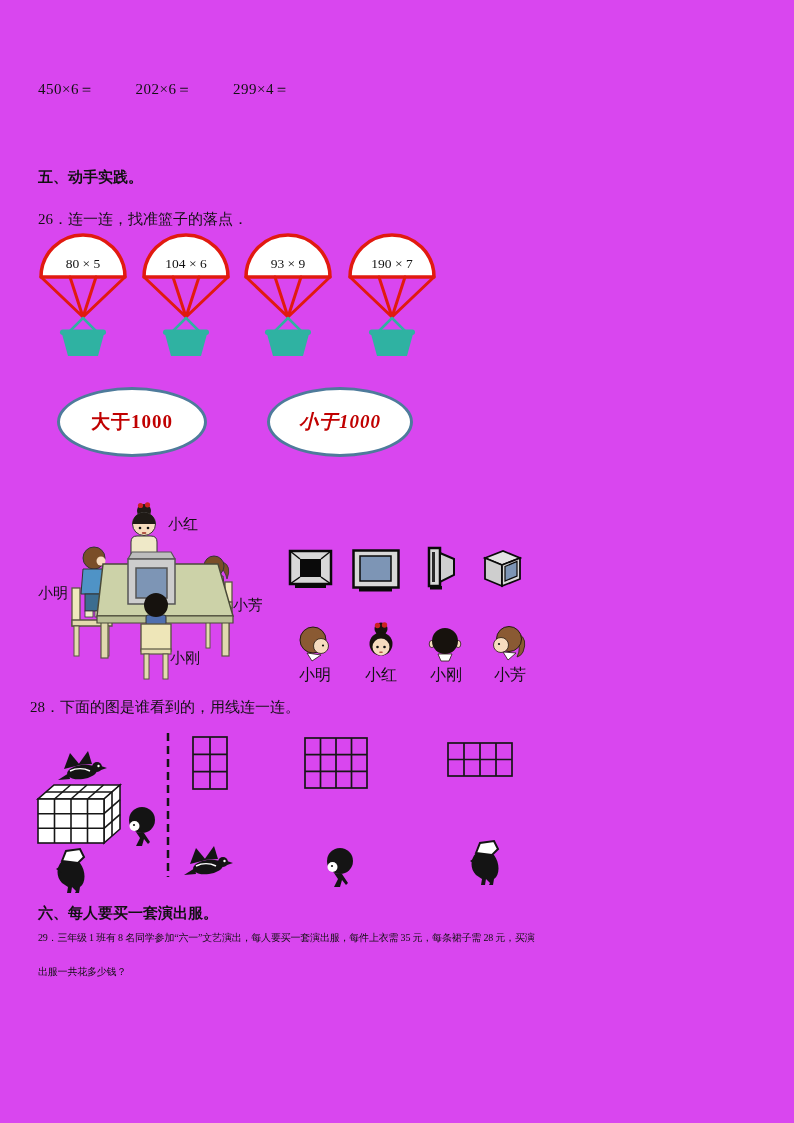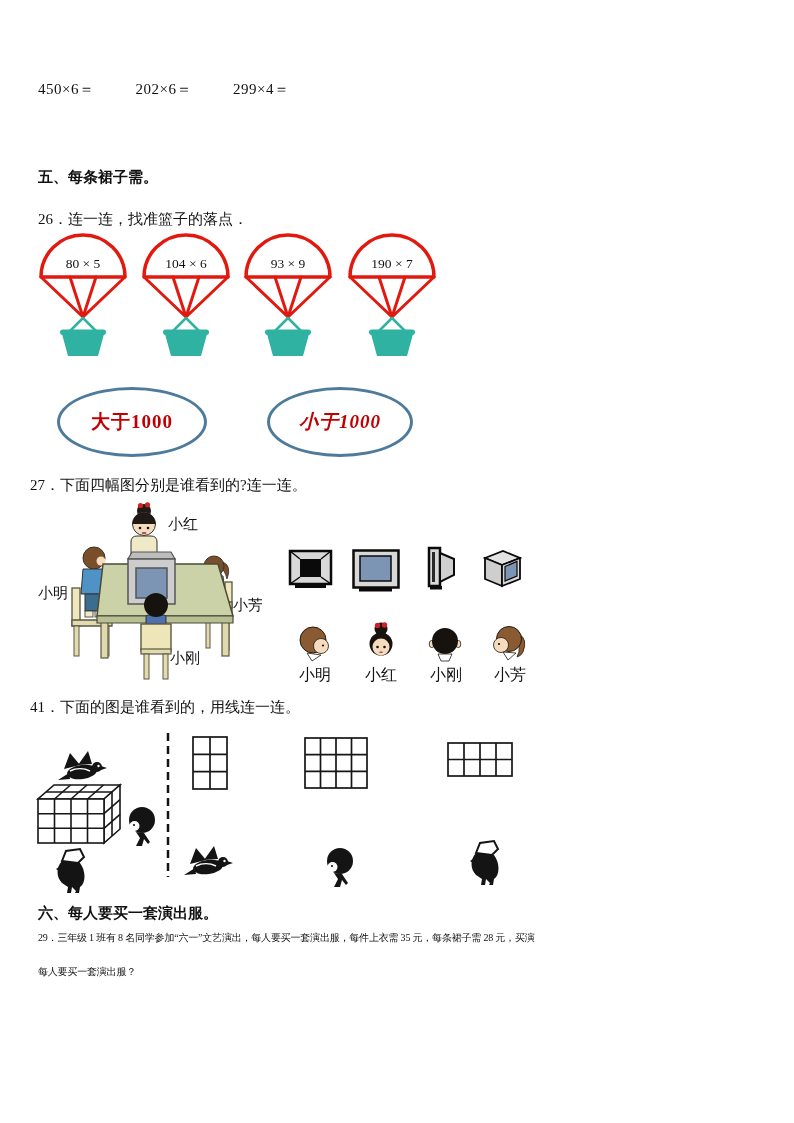--- a/index.html
+++ b/index.html
@@ -1,21 +1,21 @@
 <!DOCTYPE html>
 <html><head>
 <meta charset="utf-8">
 <style>
   * { box-sizing: border-box; }
   html,body { margin:0; padding:0; background:#e8e8e8; }
   .page {
     position: relative;
     width: 794px; height: 1123px;
     margin: 0 auto;
-    background: #ffffff;
+    background: #d946ef;
     font-family: "Liberation Serif", "DejaVu Serif", serif;
     color: #111;
     overflow: hidden;
   }
   .abs { position: absolute; }
   .txt { font-size: 15px; white-space: nowrap; }
   .bold { font-weight: bold; }
   .eq { display: inline-block; margin-right: 37px; font-size: 15px; letter-spacing: .5px; }
   .oval {
     border: 3px solid #4e7b9b;
@@ -34,21 +34,21 @@
 <body>
 
 <div class="page">
 
   <div class="abs" style="left:38px; top:80px;">
     <span class="eq">450×6＝</span>
     <span class="eq">202×6＝</span>
     <span class="eq">299×4＝</span>
   </div>
 
-  <div class="abs txt bold" style="left:38px; top:168px;">五、每条裙子需。</div>
+  <div class="abs txt bold" style="left:38px; top:168px;">五、动手实践。</div>
 
   <div class="abs txt" style="left:38px; top:196px;margin-top:14px;">26．连一连，找准篮子的落点．</div>
 
   <svg class="abs" style="left:38px; top:225px;" width="452" height="136" viewBox="0 0 452 136">
     <defs>
       <g id="chute">
         <path d="M3,52 A42,42 0 0 1 87,52 Z" fill="#fff" stroke="#e11a10" stroke-width="3.5" stroke-linejoin="round"></path>
         <path d="M3,52 L45,92 M32,52 L45,92 M58,52 L45,92 M87,52 L45,92" stroke="#e11a10" stroke-width="3" stroke-linecap="round" fill="none"></path>
         <path d="M45,93 L31,107 M45,93 L59,107" stroke="#2fb2a2" stroke-width="2.5" stroke-linecap="round" fill="none"></path>
         <rect x="22" y="104.5" width="46" height="5.5" rx="2.7" fill="#2fb2a2"></rect>
@@ -73,21 +73,20 @@
     </g>
   </svg>
 
   <div class="abs oval" style="left:57px; top:387px; width:150px; height:70px;">
     <span>大于1000</span>
   </div>
   <div class="abs oval" style="left:267px; top:387px; width:146px; height:70px;font-style:italic;">
     <span>小于1000</span>
   </div>
 
-  <div class="abs txt" style="left:30px; top:476px;">27．下面四幅图分别是谁看到的?连一连。</div>
 
   <svg class="abs" style="left:28px; top:502px;" width="234" height="196" viewBox="0 0 234 196">
 
     <g>
       <rect x="44" y="86" width="8" height="38" fill="#efe8bd" stroke="#5a5743" stroke-width="1.3"></rect>
       <polygon points="44,118 84,118 84,124 44,124" fill="#e3dbae" stroke="#5a5743" stroke-width="1.3"></polygon>
       <rect x="46" y="124" width="5" height="30" fill="#e3dbae" stroke="#5a5743" stroke-width="1"></rect>
       <rect x="76" y="124" width="5" height="30" fill="#e3dbae" stroke="#5a5743" stroke-width="1"></rect>
     </g>
     <g>
@@ -218,21 +217,21 @@
     <svg width="38" height="38" viewBox="0 0 38 38">
       <path d="M28,10 Q37,15 32,28 Q30,32 26,33 Q31,23 25,16 Z" fill="#8a5a33" stroke="#241a10" stroke-width="0.8"></path>
       <circle cx="18" cy="15" r="12.5" fill="#8a5a33" stroke="#241a10" stroke-width="1"></circle>
       <circle cx="10" cy="21" r="7.5" fill="#f6dcbe" stroke="#241a10" stroke-width="0.8"></circle>
       <circle cx="8" cy="20" r="1.1" fill="#111"></circle>
       <polygon points="12,28 25,29 17,36" fill="#fff" stroke="#241a10" stroke-width="0.8"></polygon>
     </svg>
     <div class="lbl">小芳</div>
   </div>
 
-  <div class="abs txt" style="left:30px; top:698px;">41．下面的图是谁看到的，用线连一连。</div>
+  <div class="abs txt" style="left:30px; top:698px;">28．下面的图是谁看到的，用线连一连。</div>
 
   <svg class="abs" style="left:30px; top:727px;" width="516" height="172" viewBox="0 0 516 172">
     <defs>
       <g id="bird">
         <polygon points="8,18 14,2 24,14" fill="#141414"></polygon>
         <polygon points="22,14 32,0 36,13" fill="#141414"></polygon>
         <ellipse cx="26" cy="21" rx="15" ry="7" fill="#141414" transform="rotate(-8 26 21)"></ellipse>
         <circle cx="41" cy="16" r="5" fill="#141414"></circle>
         <polygon points="45,15 51,17 45,19" fill="#141414"></polygon>
         <polygon points="13,22 2,29 14,28" fill="#141414"></polygon>
@@ -298,15 +297,15 @@
     </g>
 
     <use href="#bird" transform="translate(152,119)"></use>
     <use href="#woman" transform="translate(294,120)"></use>
     <use href="#photographer" transform="translate(438,112)"></use>
   </svg>
 
   <div class="abs txt bold" style="left:38px; top:904px;">六、每人要买一套演出服。</div>
 
   <div class="abs q29line" style="left:38px; top:931px;">29．三年级 1 班有 8 名同学参加“六一”文艺演出，每人要买一套演出服，每件上衣需 35 元，每条裙子需 28 元，买演</div>
-  <div class="abs q29line" style="left:38px; top:965px;">每人要买一套演出服？</div>
+  <div class="abs q29line" style="left:38px; top:965px;">出服一共花多少钱？</div>
 
 </div>
 
 </body></html>

